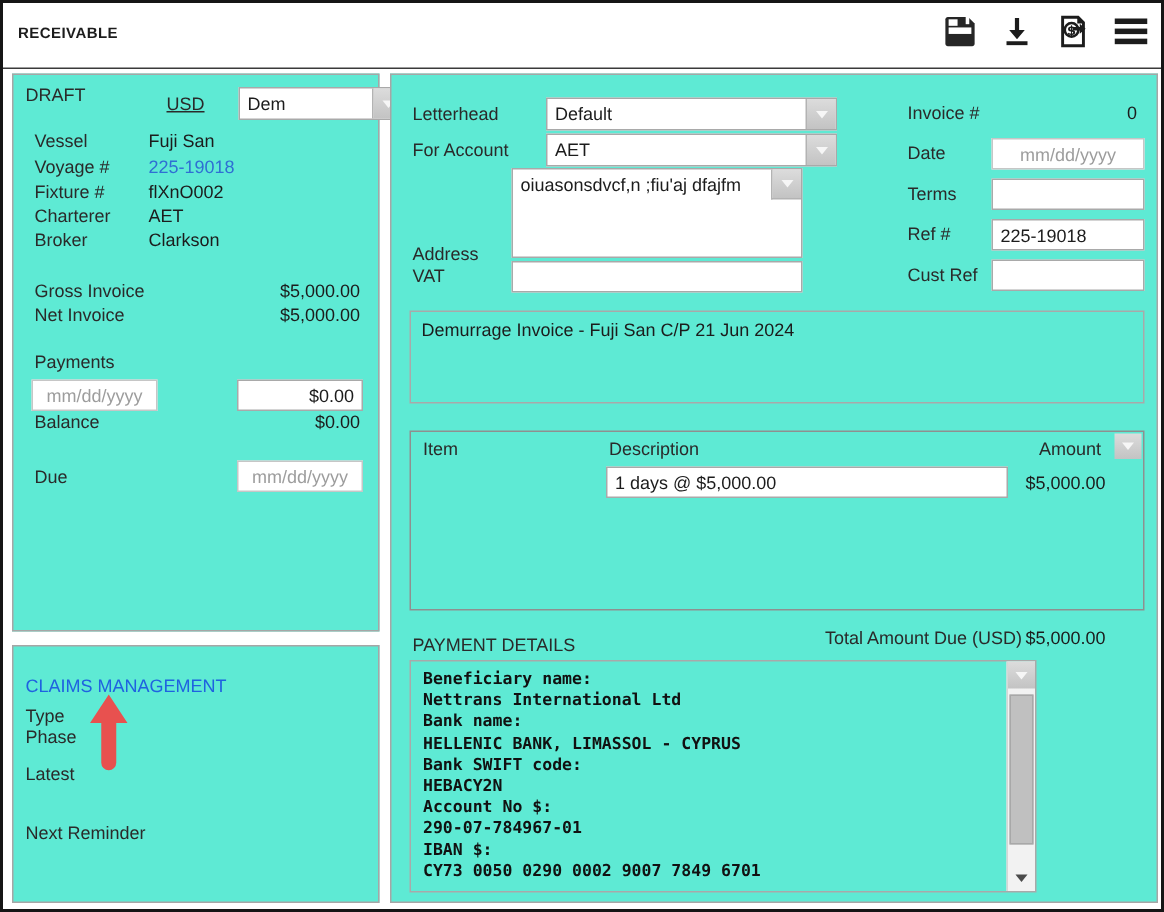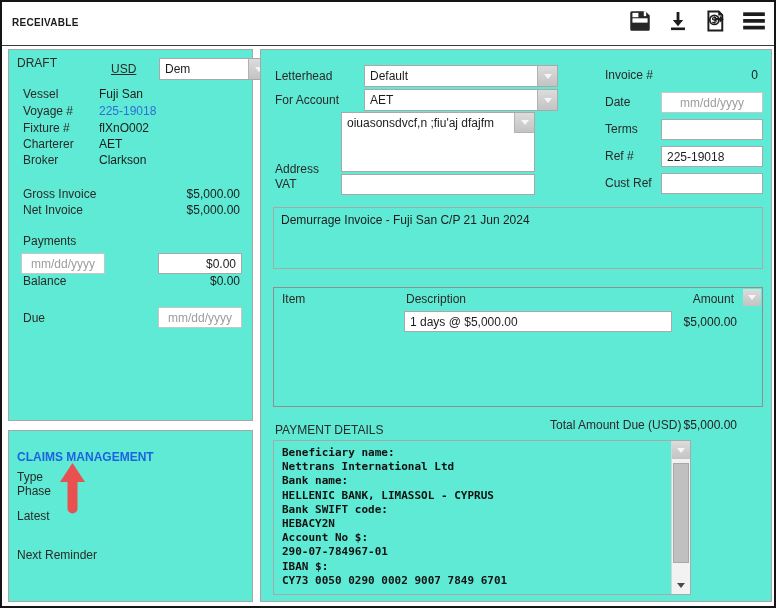--- a/index.html
+++ b/index.html
@@ -41,21 +41,21 @@
   .itable .hdr-amt  { right:28px; top:4px; }
   .corner-btn { position:absolute; right:1px; top:1px; width:18px; height:17px; background:linear-gradient(#dcdcdc,#c3c3c3); display:flex; align-items:center; justify-content:center; cursor:pointer; }
   
   .pd-box { position:absolute; left:12px; top:390px; width:418px; height:155px; border:1px solid #a9a9a9;font-weight:bold; }
   .pd-text { position:absolute; left:0; top:0; right:20px; bottom:0; padding:5px 8px; font-family:"DejaVu Sans Mono", monospace; font-size:11px; line-height:14.2px; white-space:pre; overflow:hidden; color:#111; }
   .pd-scroll { position:absolute; right:0; top:0; bottom:0; width:19px; background:#f2f2f2; border-left:1px solid #d6d6d6; }
   .pd-scroll .btn-top { position:absolute; top:0; left:0; right:0; height:18px; background:linear-gradient(#dcdcdc,#c3c3c3); display:flex; align-items:center; justify-content:center; cursor:pointer; }
   .pd-thumb { position:absolute; top:22px; left:1px; right:1px; height:100px; background:#c0c0c0; border:1px solid #a8a8a8; cursor:grab; }
   .pd-btn-dn { position:absolute; bottom:2px; left:0; right:0; height:14px; display:flex; align-items:center; justify-content:center; cursor:pointer; }
   .tri-dark { width:0; height:0; border-left:4px solid transparent; border-right:4px solid transparent; border-top:5px solid #4a4a4a; }
-  .claims-title { font-weight:bold; color:#1f62e0; font-size:12px; }
+  .claims-title { font-weight:normal; color:#1f62e0; font-size:12px; }
 </style>
 </head>
 <body>
 
 <div class="screen">
 
   <div class="abs hdr-title">RECEIVABLE</div>
   <div class="abs hdr-icons">
     <span class="icon-btn">
       <svg width="26" height="26" viewBox="0 0 24 24">

